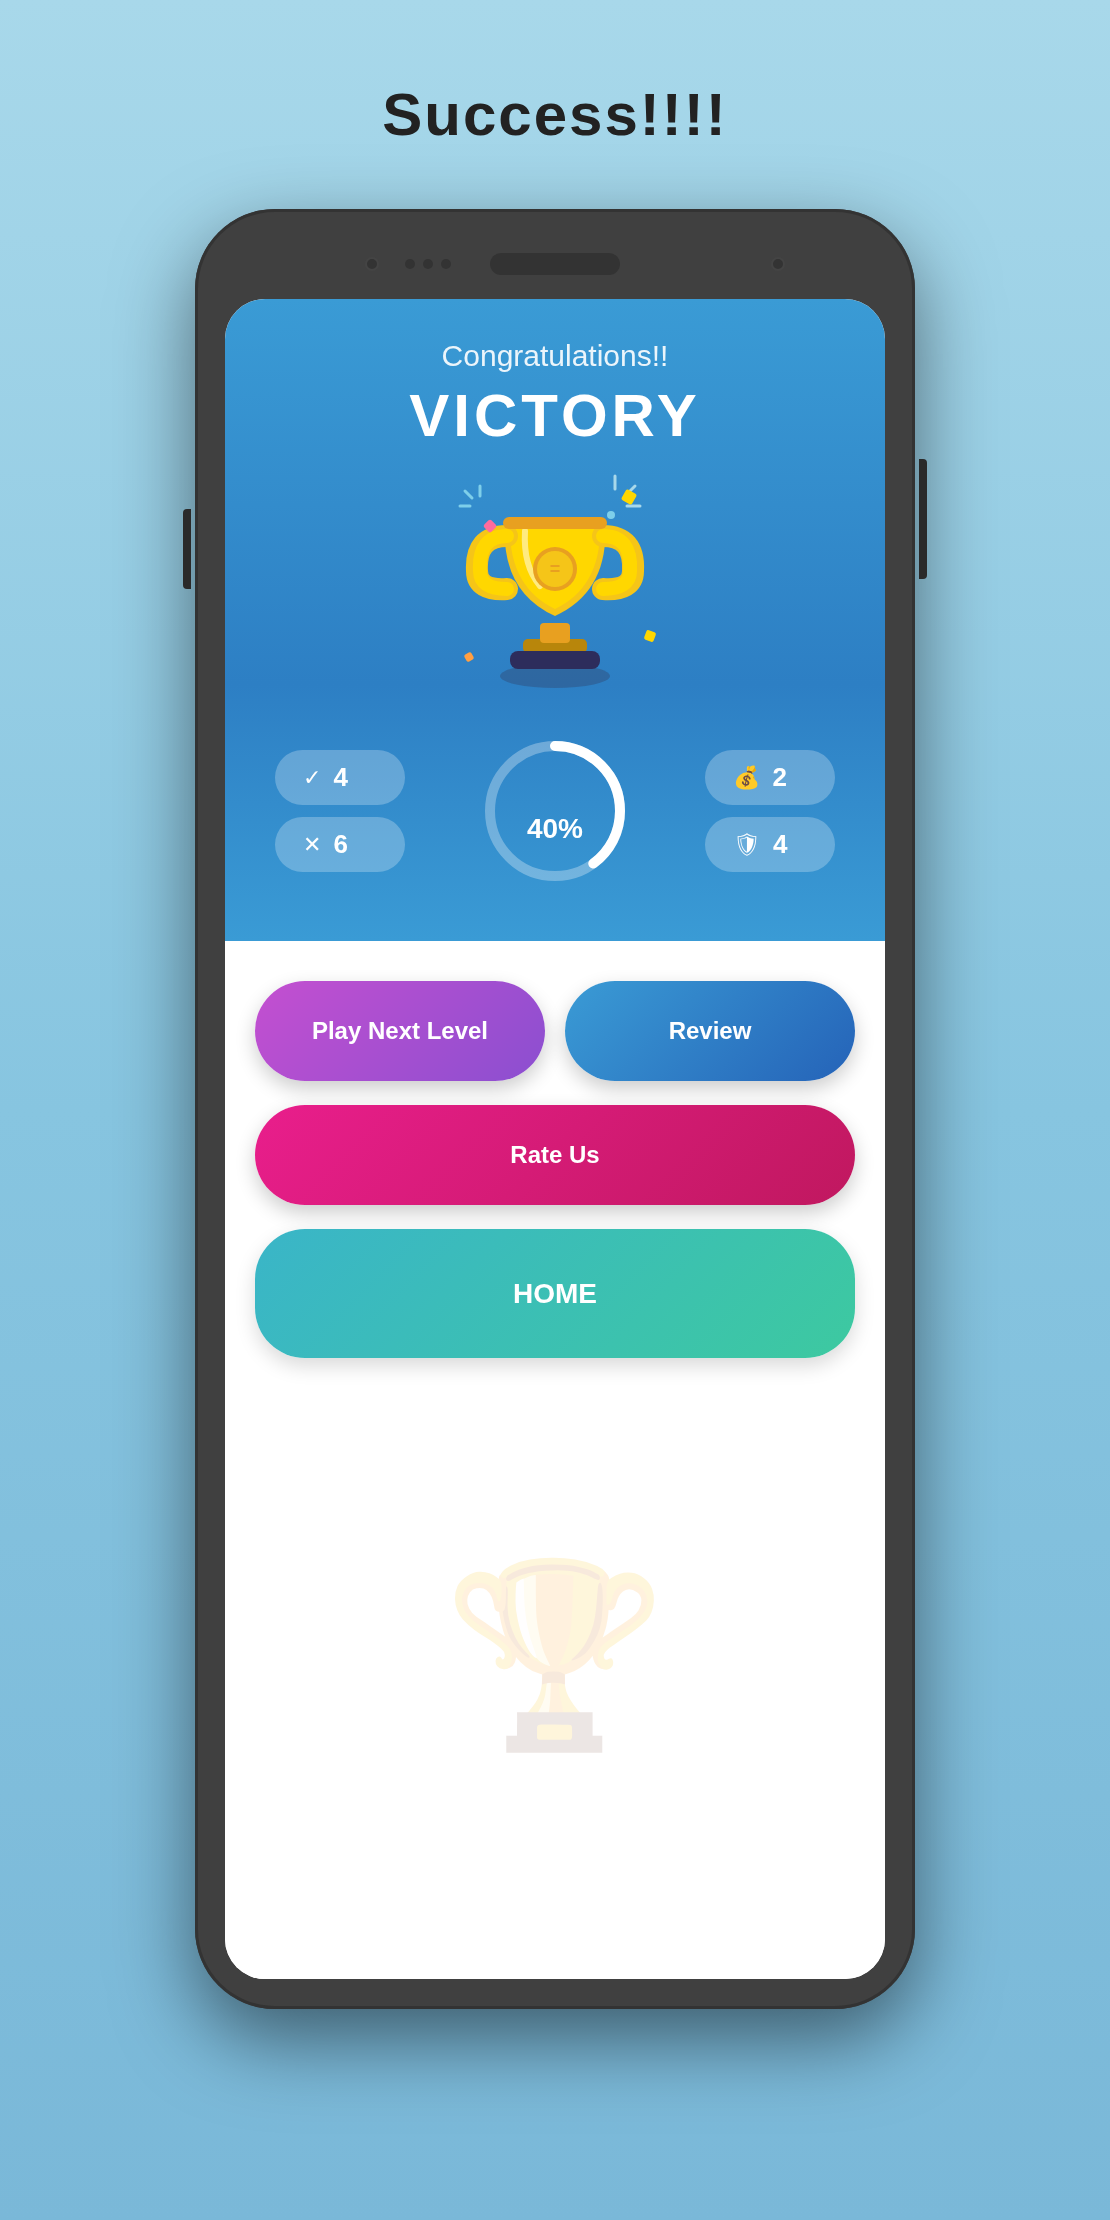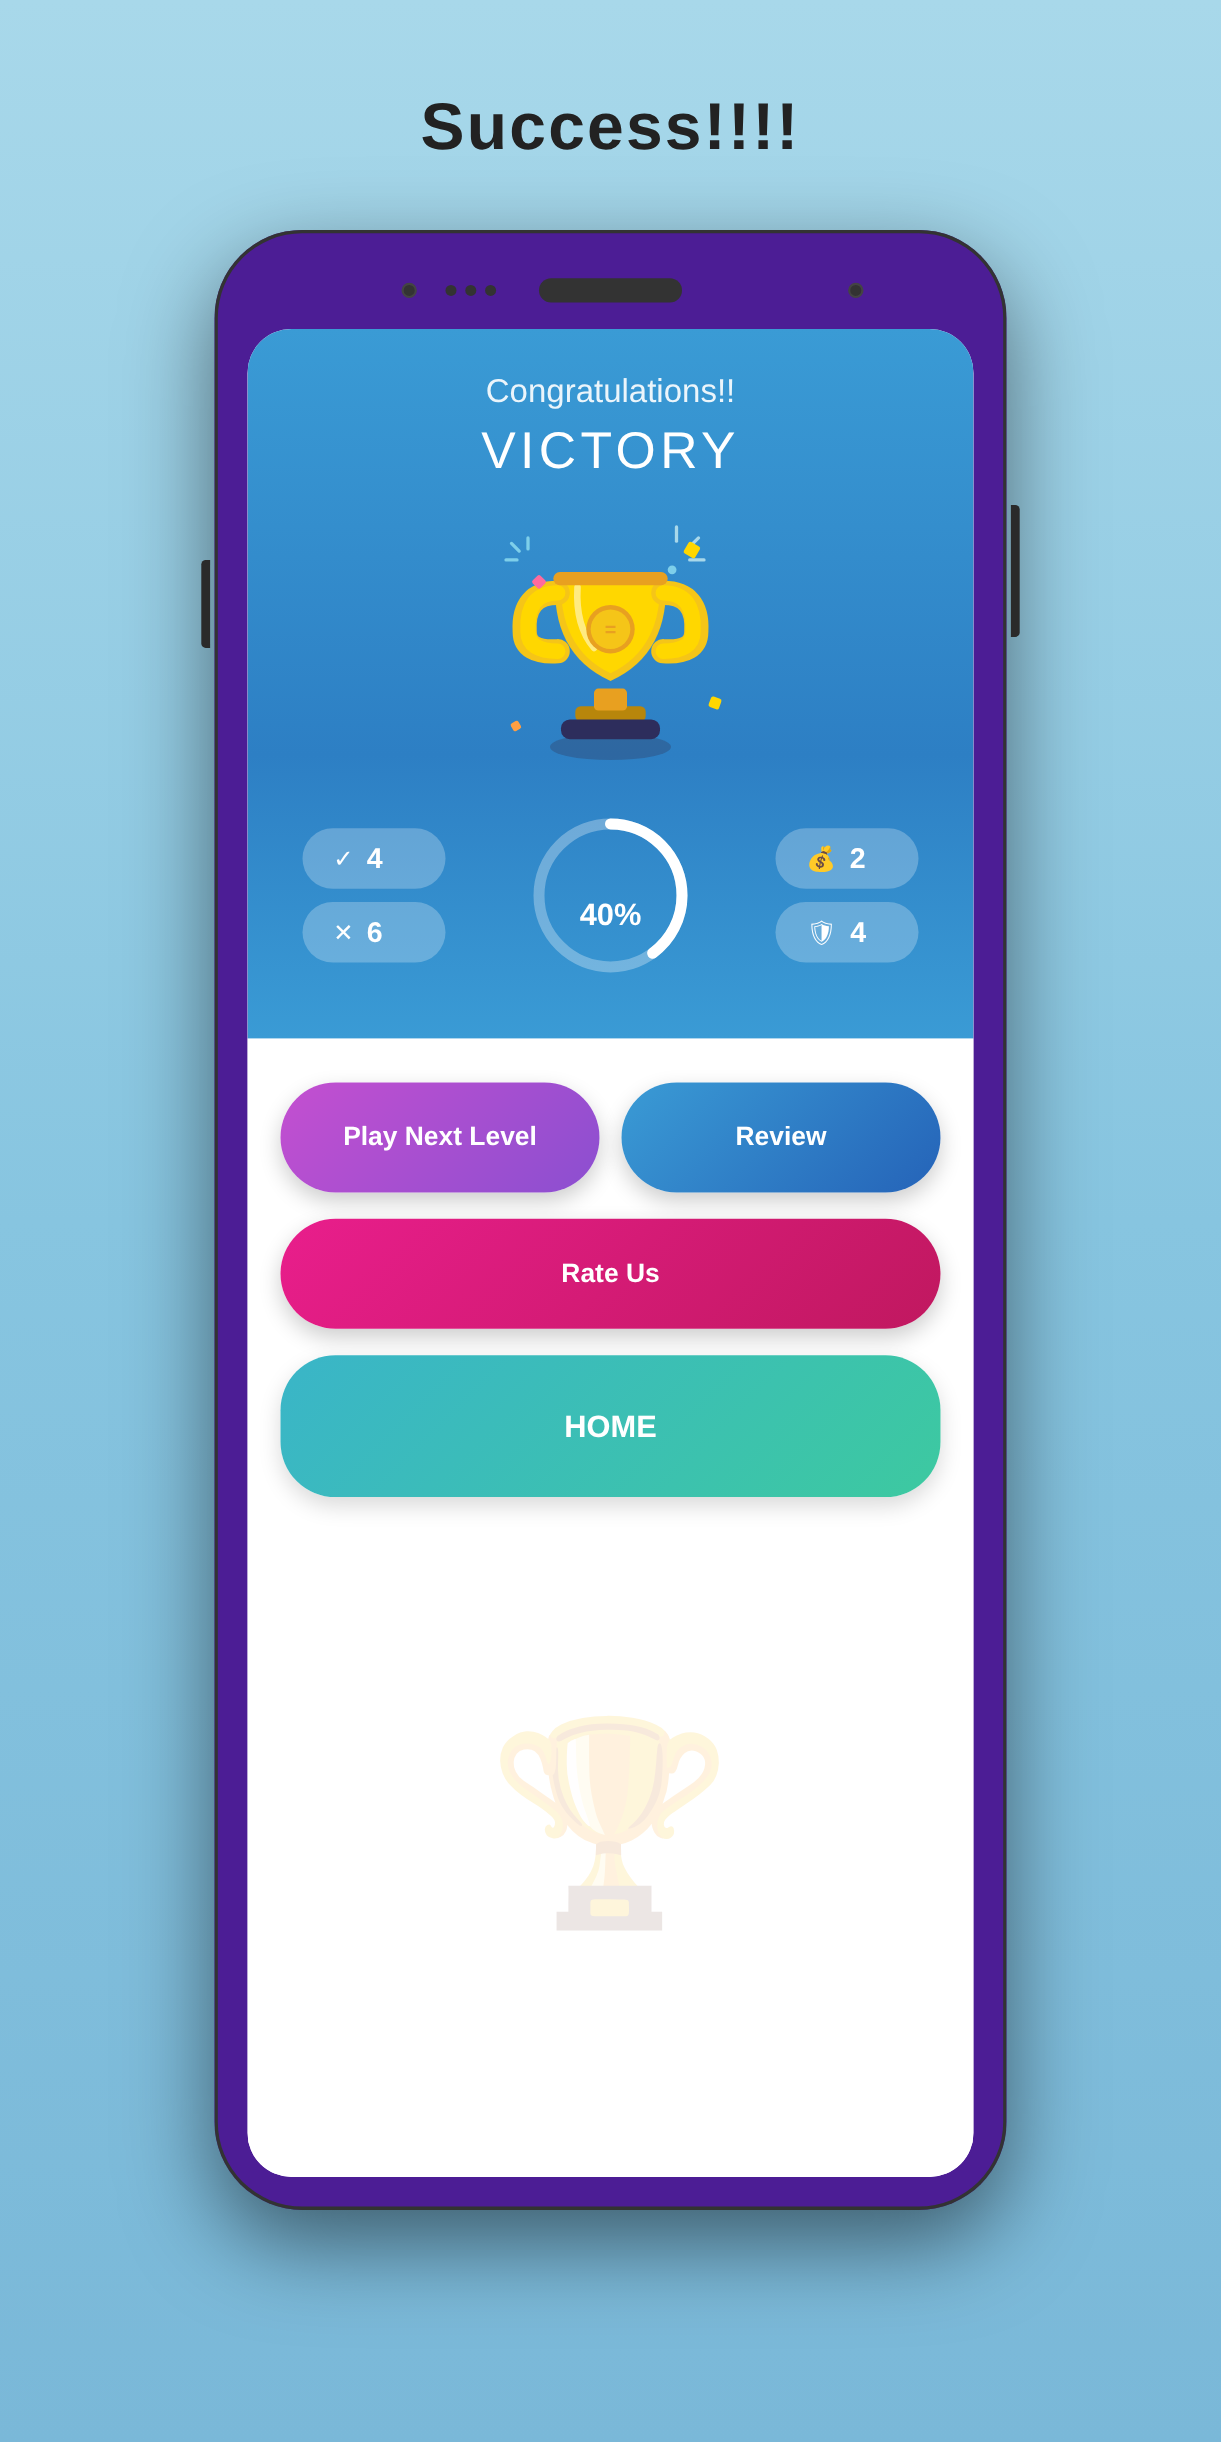--- a/index.html
+++ b/index.html
@@ -20,21 +20,21 @@
       font-size: 60px;
       font-weight: 900;
       color: #222;
       letter-spacing: 2px;
     }
 
     .phone-wrapper {
       margin-top: 60px;
       width: 720px;
       height: 1800px;
-      background: #4c1d95;
+      background: #404040;
       border-radius: 80px;
       box-shadow: 0 30px 80px rgba(0,0,0,0.5), inset 0 0 0 3px #333;
       position: relative;
       display: flex;
       flex-direction: column;
       padding: 20px 30px 30px;
     }
 
     
     .phone-top-bar {
@@ -132,24 +132,24 @@
 
     .congratulations-text {
       color: rgba(255,255,255,0.9);
       font-size: 30px;
       font-weight: 400;
       margin-bottom: 8px;
     }
 
     .victory-text {
       color: white;
-      font-size: 47px;
-      font-weight: 400;
+      font-size: 60px;
+      font-weight: 700;
       letter-spacing: 4px;
-      margin-bottom: 28px;
+      margin-bottom: 11px;
     }
 
     
     .trophy-container {
       width: 240px;
       height: 240px;
       display: flex;
       align-items: center;
       justify-content: center;
       position: relative;

